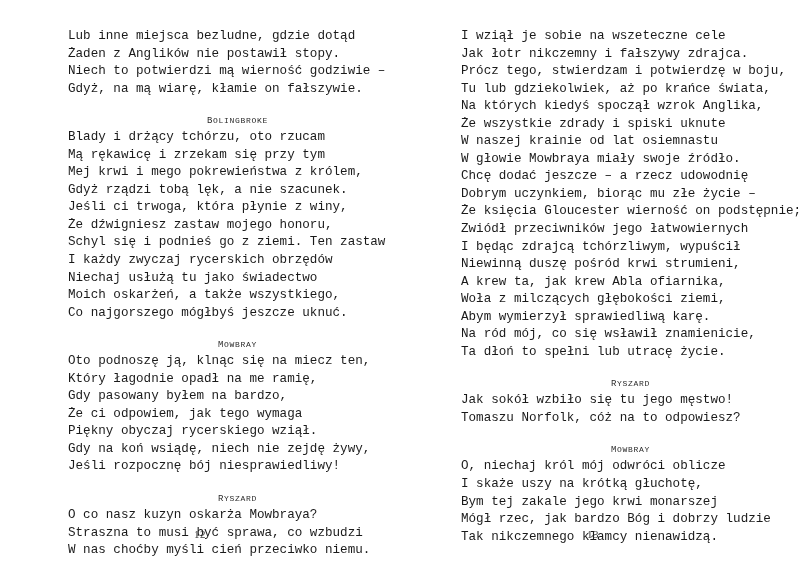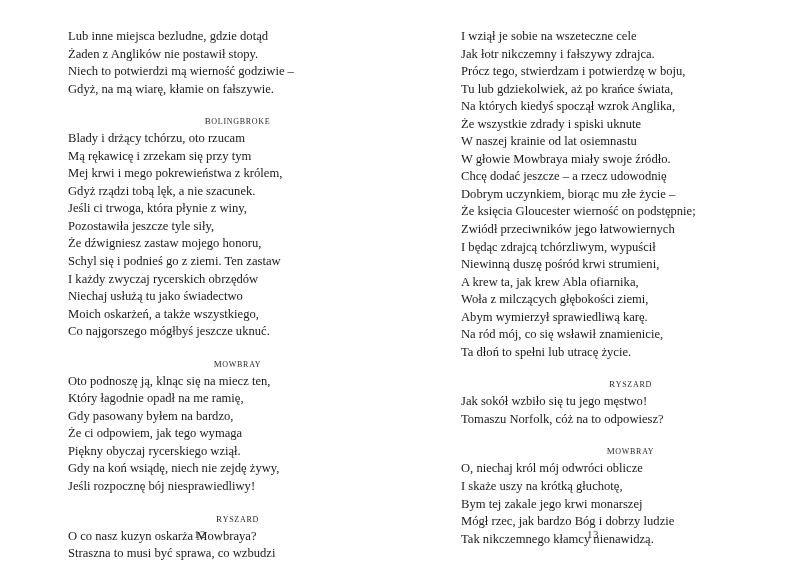--- a/index.html
+++ b/index.html
@@ -33,20 +33,21 @@
     top: 28px;
     left: 68px;
     width: 285px;
   }
   .page-right .text-block {
     left: 68px;
   }
 
   .speech {
     margin: 0 0 0 0;
+    font-family: Liberation Mono, monospace;
   }
   .speech + .speech {
     margin-top: 14px;
   }
 
   .speaker {
     font-variant: small-caps;
     text-transform: lowercase;
     font-size: 11.5px;
     letter-spacing: 0.7px;
@@ -102,21 +103,20 @@
           </ul>
         </div>
         <div class="speech">
           <div class="speaker">Bolingbroke</div>
           <ul class="lines">
             <li>Blady i drżący tchórzu, oto rzucam</li>
             <li>Mą rękawicę i zrzekam się przy tym</li>
             <li>Mej krwi i mego pokrewieństwa z królem,</li>
             <li>Gdyż rządzi tobą lęk, a nie szacunek.</li>
             <li>Jeśli ci trwoga, która płynie z winy,</li>
-            <li>Pozostawiła jeszcze tyle siły,</li>
             <li>Że dźwigniesz zastaw mojego honoru,</li>
             <li>Schyl się i podnieś go z ziemi. Ten zastaw</li>
             <li>I każdy zwyczaj rycerskich obrzędów</li>
             <li>Niechaj usłużą tu jako świadectwo</li>
             <li>Moich oskarżeń, a także wszystkiego,</li>
             <li>Co najgorszego mógłbyś jeszcze uknuć.</li>
           </ul>
         </div>
         <div class="speech">
           <div class="speaker">Mowbray</div>

